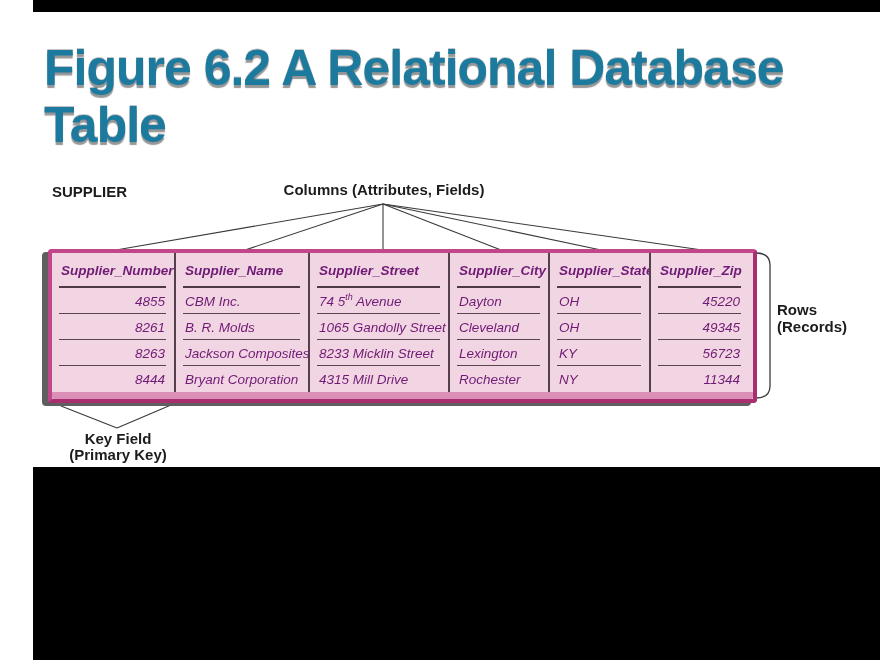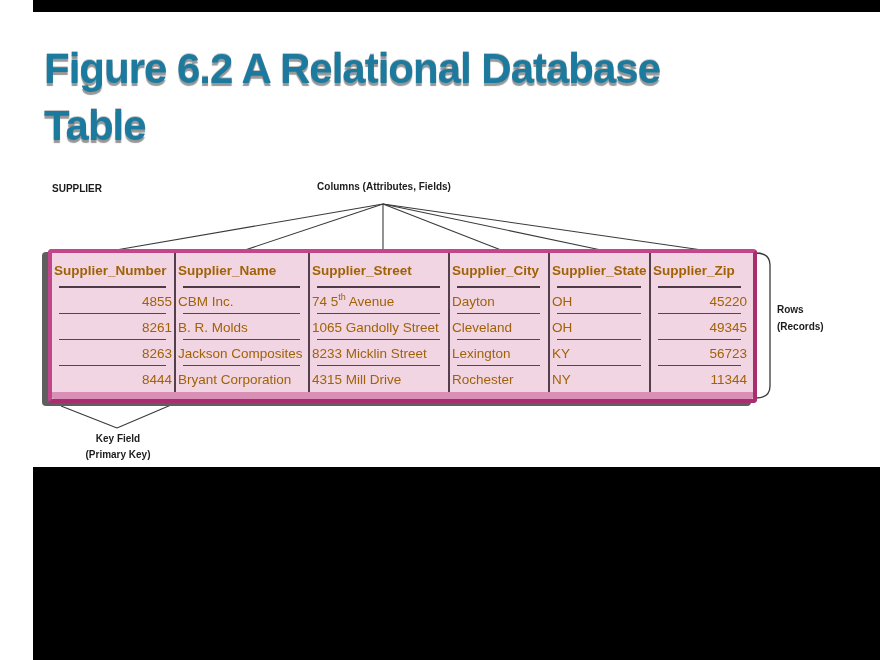--- a/index.html
+++ b/index.html
@@ -11,29 +11,29 @@
   }
   .abs{position:absolute;}
 
   
   .matte-top{left:33px;top:0;width:847px;height:12px;background:#000;}
   .matte-bottom{left:33px;top:467px;width:847px;height:193px;background:#000;}
 
   
   .slide-title{
     left:44px;top:40px;width:780px;
-    color:#1b7a9e;font-size:42px;font-weight:900;letter-spacing:-1px;
+    color:#1b7a9e;font-size:50px;font-weight:900;letter-spacing:-1px;
     line-height:57px;
     text-shadow:0 3px 1px rgba(64,64,64,0.55), 0 -1px 0 rgba(64,64,64,0.30);
   }
 
   
   .figure-panel{left:40px;top:178px;width:797px;height:288px;background:#ffffff;}
 
-  .small-label{font-size:10px;font-weight:bold;color:#1c1c1c;}
+  .small-label{font-size:15px;font-weight:bold;color:#1c1c1c;}
   .supplier-label{left:52px;top:183px;}
   .columns-label{left:384px;top:181px;transform:translateX(-50%);white-space:nowrap;}
   .rows-label{left:777px;top:302px;line-height:16.5px;}
   .key-label{left:118px;top:431px;transform:translateX(-50%);text-align:center;line-height:15.5px;white-space:nowrap;}
 
   
   svg.overlay{left:0;top:0;width:880px;height:660px;pointer-events:none;}
 
   
   .db-table{
@@ -47,22 +47,22 @@
     background-clip:padding-box;
   }
   .db-table::after{ 
     content:"";position:absolute;left:0;right:0;bottom:0;height:7px;
     background:#d98fb6;border-radius:0 0 2px 2px;
   }
   .trow{display:grid;grid-template-columns:124px 134px 140px 100px 101px 98px;}
   .cell{
     box-sizing:border-box;position:relative;
     border-right:2px solid #53404c;
-    padding:0 2px;display:flex;align-items:center;
-    height:26px;font-size:13.5px;color:#a16207;overflow:hidden;white-space:nowrap;
+    padding:0 9px;display:flex;align-items:center;
+    height:26px;font-size:13.5px;color:#701a75;overflow:hidden;white-space:nowrap;font-style:italic;
   }
   .trow .cell:last-child{border-right:none;}
   .trow.header .cell{height:35px;font-weight:bold;font-size:13.5px;}
   .cell.num{justify-content:flex-end;}
   .trow.header .cell.num{justify-content:flex-start;}
   .trow.ruled .cell::after{
     content:"";position:absolute;left:7px;right:8px;bottom:0;height:1.5px;background:#5a4350;
   }
   .trow.header.ruled .cell::after{height:2px;background:#4e3a47;}
   .street sup{font-size:9px;line-height:1;vertical-align:super;}

